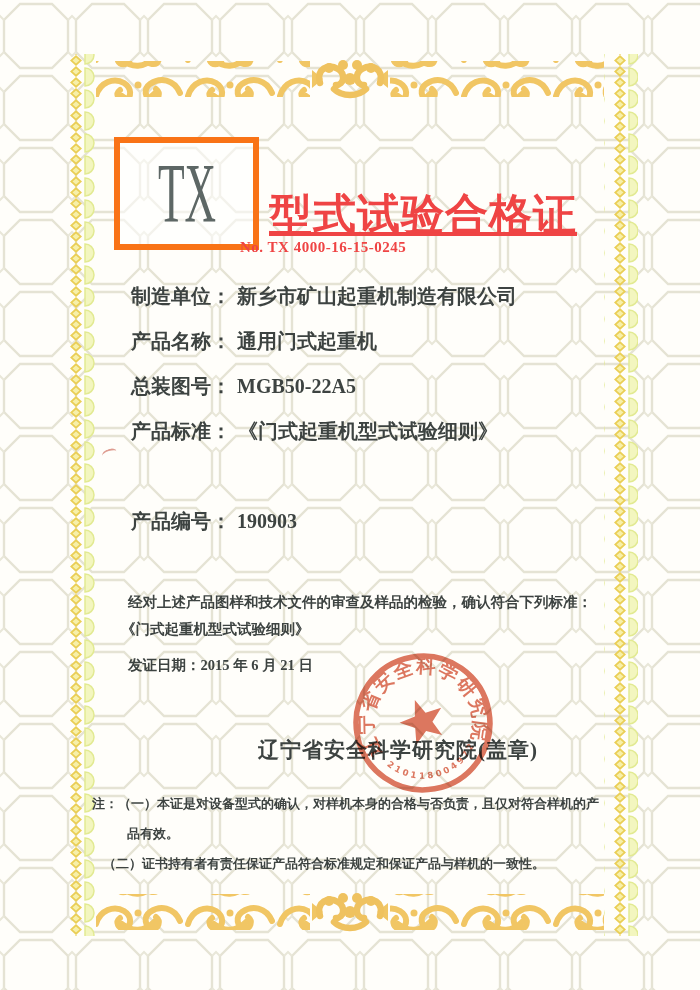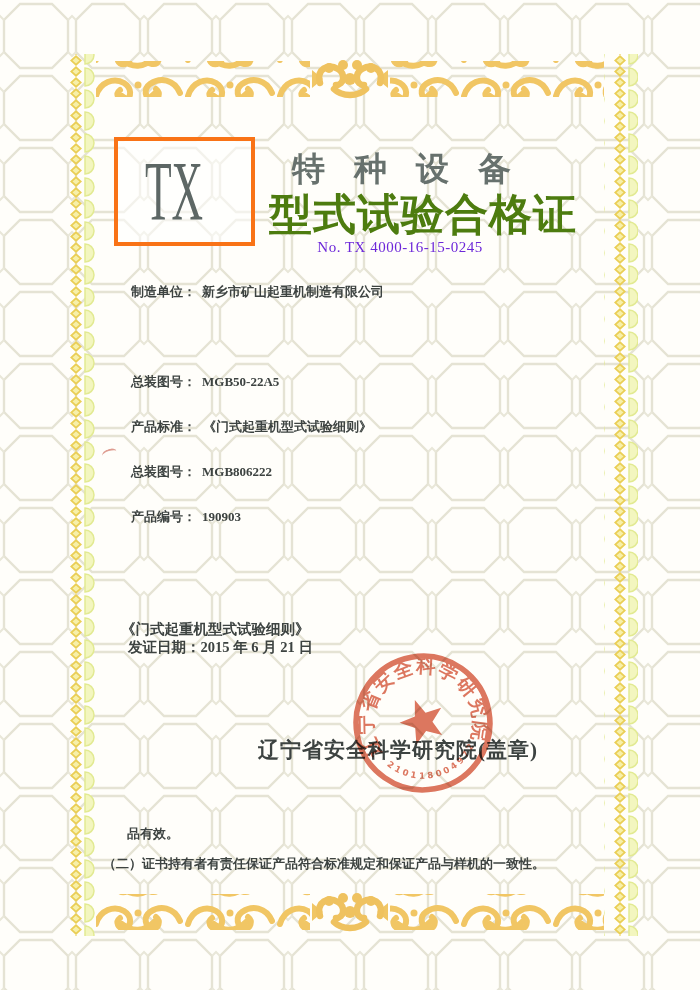--- a/index.html
+++ b/index.html
@@ -6,45 +6,45 @@
   .page {
     position:relative; width:700px; height:990px; overflow:hidden;
     background:#fffefa; color:#3d4341;
     font-family:"Liberation Serif","DejaVu Serif",serif;
   }
   .bg-svg { position:absolute; left:0; top:0; z-index:0; }
   .content { position:absolute; left:0; top:0; width:700px; height:990px; z-index:2; }
 
   .tx-box {
     position:absolute; left:114px; top:137px; width:133px; height:101px;
-    border:4px solid #f97316; display:flex; align-items:center; 
+    border:6px solid #f97316; display:flex; align-items:center; justify-content:center;
     background:rgba(255,255,255,.55);
   }
   .tx-box span { font-size:84px; line-height:1; color:#5d6765; transform:scaleX(.52); font-weight:500; }
 
   .cat-title {
     position:absolute; left:292px; top:147px; white-space:nowrap;
     font-size:33px; letter-spacing:29px; color:#67716d; font-weight:600;
   }
   .main-title {
     position:absolute; left:269px; top:186px; white-space:nowrap;
-    font-size:43px; letter-spacing:1px; color:#4d7c0f; font-weight:600;
+    font-size:43px; letter-spacing:1px; color:#ef4444; font-weight:600;text-decoration:underline;
   }
   .cert-no {
-    position:absolute; left:240px; top:239px; width:320px; text-align:center;
-    font-size:15px; font-weight:400; color:#6d28d9; letter-spacing:.5px;
+    position:absolute; left:240px; top:239px; width:320px; 
+    font-size:15px; font-weight:700; color:#ef4444; letter-spacing:.5px;
   }
 
-  .field-row { position:absolute; left:131px; font-size:13px; font-weight:600; white-space:nowrap; color:#3d4341; }
+  .field-row { position:absolute; left:131px; font-size:20px; font-weight:600; white-space:nowrap; color:#3d4341; }
   .field-row .label { margin-right:6px; }
 
   .statement-1 { position:absolute; left:128px; top:593px; font-size:14.5px; font-weight:600; white-space:nowrap; }
   .statement-2 { position:absolute; left:121px; top:620px; font-size:14.5px; font-weight:600; white-space:nowrap; }
 
-  .date-row { position:absolute; left:128px; top:638px; font-size:14.5px; font-weight:600; white-space:nowrap; }
+  .date-row { position:absolute; left:128px; top:656px; font-size:14.5px; font-weight:600; white-space:nowrap; }
 
   .issuer {
     position:absolute; left:258px; top:736px; font-size:21px; font-weight:600;
     letter-spacing:1px; white-space:nowrap; color:#3d4341;
   }
 
   .seal {
     position:absolute; left:347px; top:647px; width:152px; height:152px;
     z-index:3; mix-blend-mode:multiply; opacity:.92; transform:rotate(-10deg);
   }
@@ -133,48 +133,49 @@
       </g>
     </g>
   </svg>
 
   <div class="content">
 
     <div class="tx-box">
       <span>TX</span>
     </div>
 
-    <div class="cat-title">特种设备</div>
     <div class="main-title">型式试验合格证</div>
     <div class="cert-no">No. TX 4000-16-15-0245</div>
 
     <div class="field-row" style="top:283px">
       <span class="label">制造单位：</span><span>新乡市矿山起重机制造有限公司</span>
+    </div>
+    <div class="field-row" style="top:328px">
+      <span class="label">产品名称：</span><span>通用门式起重机</span>
     </div>
     <div class="field-row" style="top:373px">
       <span class="label">总装图号：</span><span>MGB50-22A5</span>
     </div>
     <div class="field-row" style="top:418px">
       <span class="label" style="margin-right:7px">产品标准：</span><span>《门式起重机型式试验细则》</span>
     </div>
-    <div class="field-row" style="top:463px">
-      <span class="label">总装图号：</span><span>MGB806222</span>
-    </div>
     <div class="field-row" style="top:508px">
       <span class="label">产品编号：</span><span>190903</span>
     </div>
 
+    <div class="statement-1">经对上述产品图样和技术文件的审查及样品的检验，确认符合下列标准：</div>
     <div class="statement-2">《门式起重机型式试验细则》</div>
 
     <div class="date-row">
       <span>发证日期：</span><span>2015 年 6 月 21 日</span>
     </div>
 
     <div class="issuer">辽宁省安全科学研究院(盖章)</div>
 
+    <div class="note-line note-1">注：（一）本证是对设备型式的确认，对样机本身的合格与否负责，且仅对符合样机的产</div>
     <div class="note-line note-2">品有效。</div>
     <div class="note-line note-3">（二）证书持有者有责任保证产品符合标准规定和保证产品与样机的一致性。</div>
 
     <div class="ink-mark"></div>
   </div>
 
   <svg class="seal" viewBox="0 0 150 150">
     <defs>
       <path id="sealTopArc" d="M31,99 A50,50 0 1 1 119,99" fill="none"></path>
       <path id="sealBottomArc" d="M30,106.6 A55,55 0 0 0 120,106.6" fill="none"></path>

